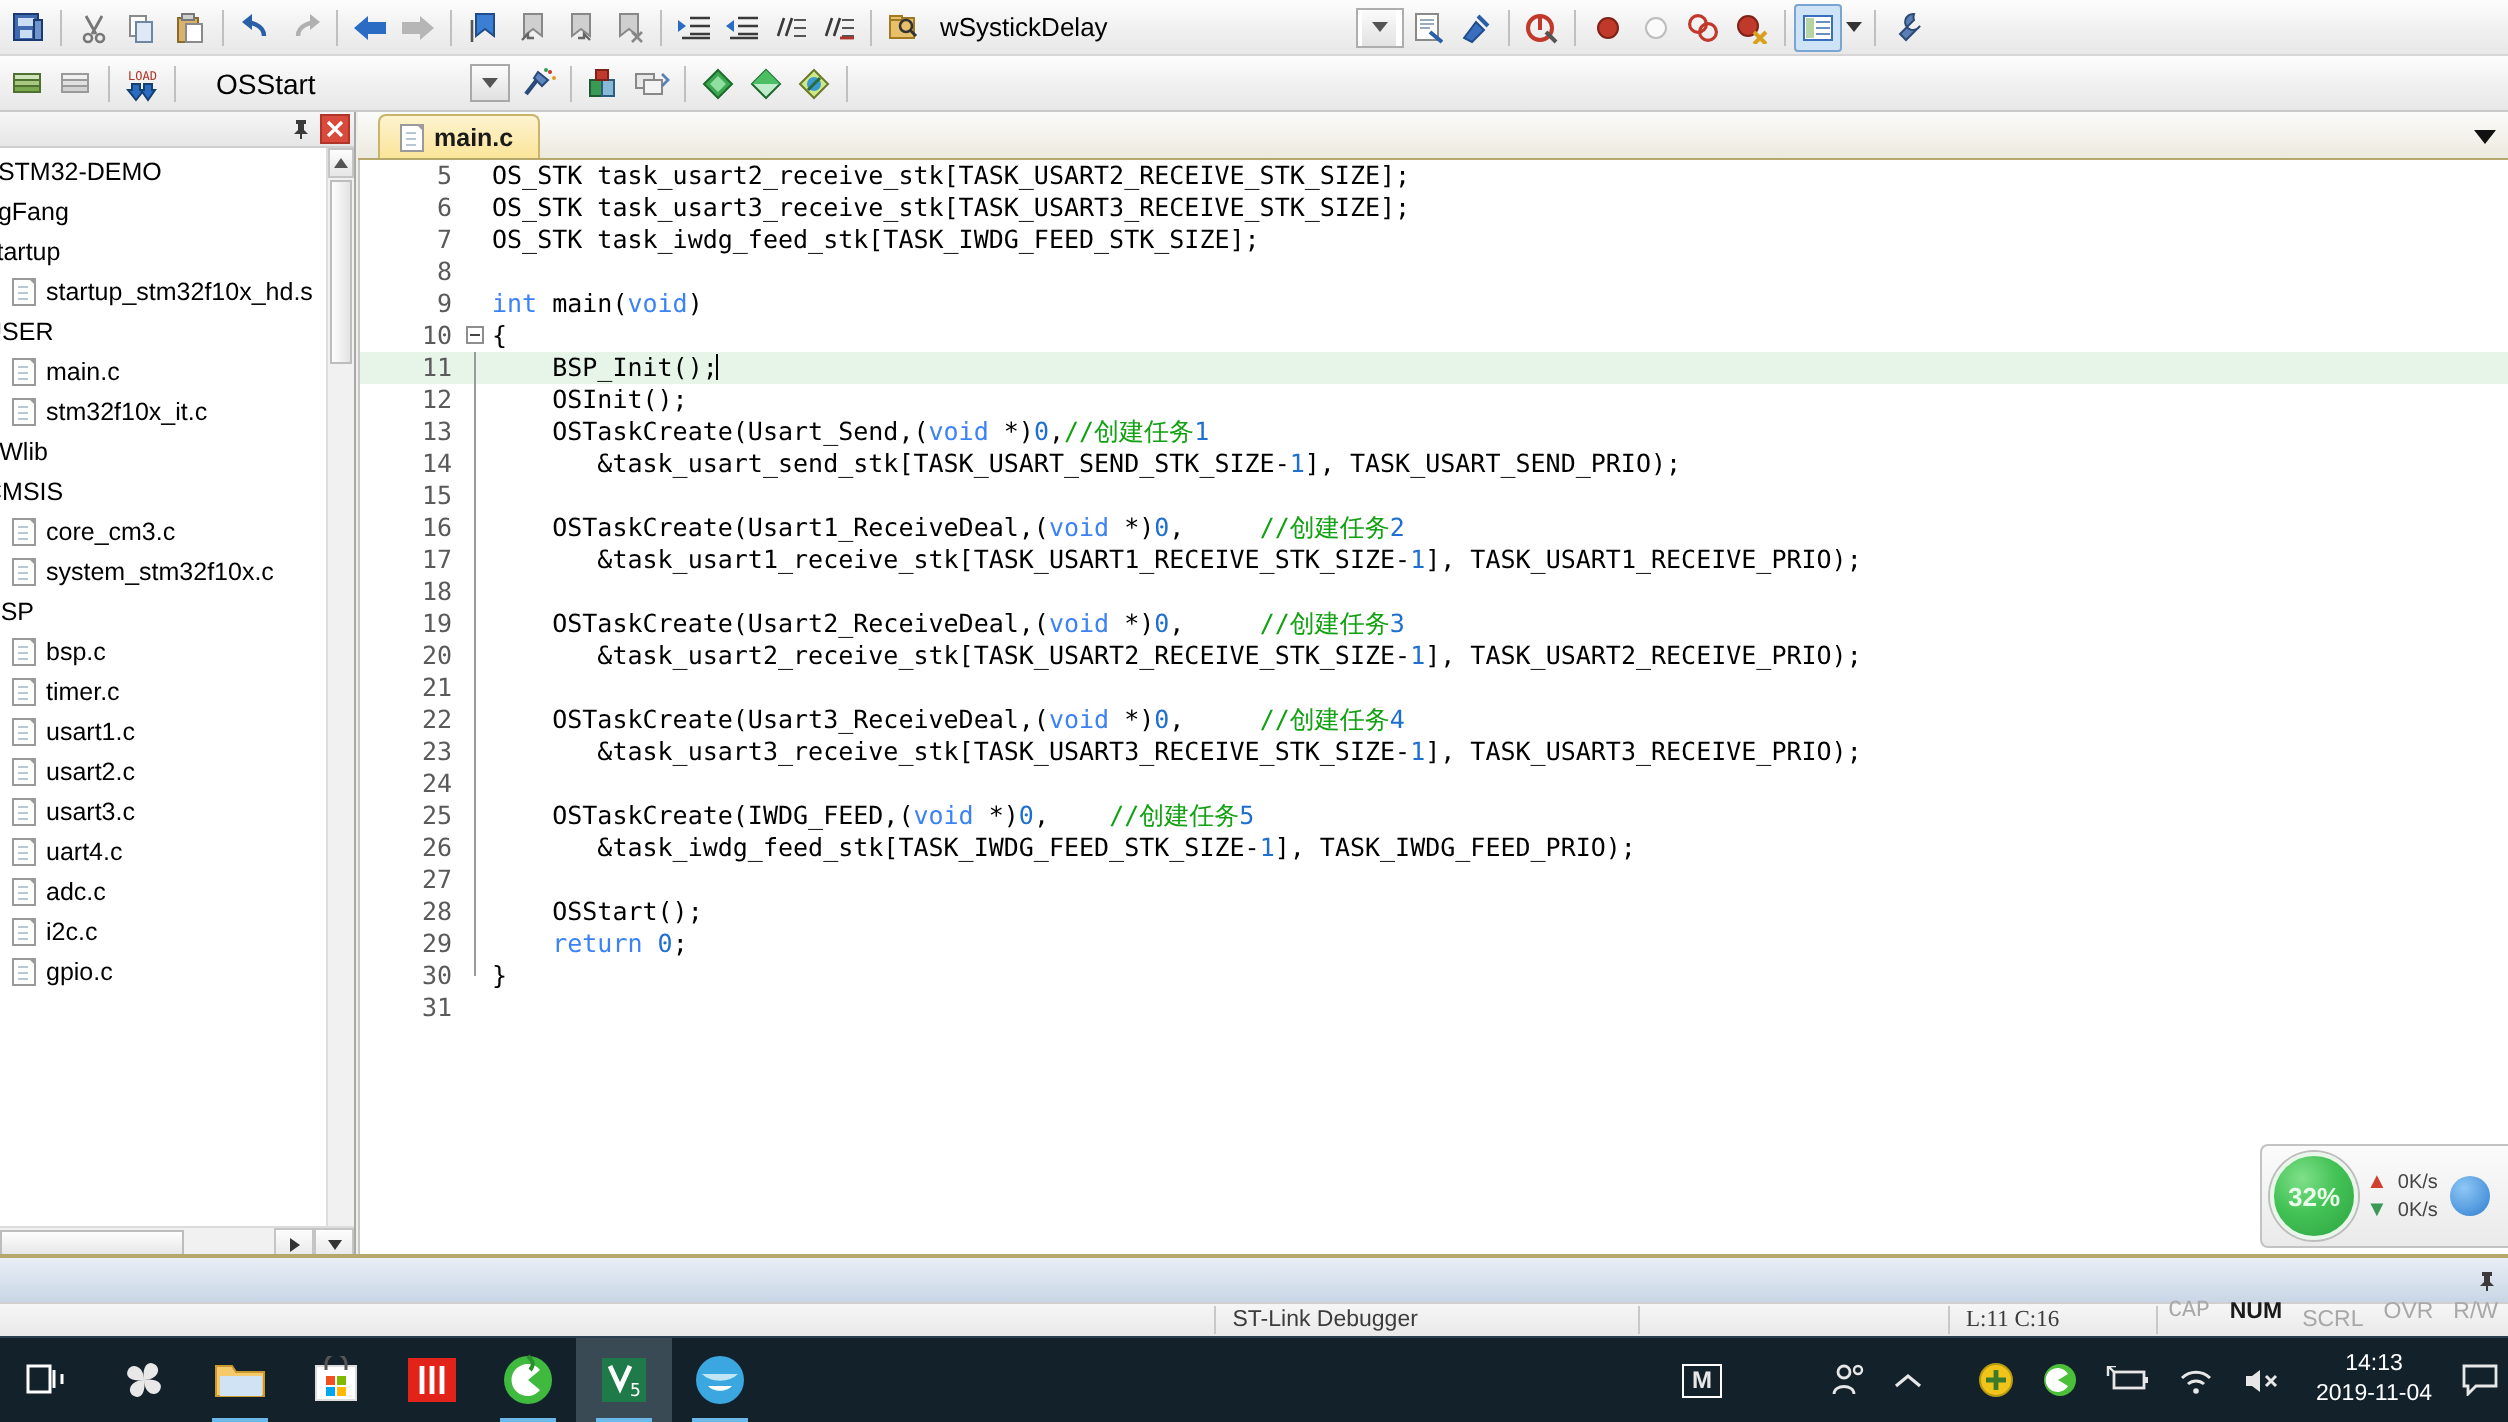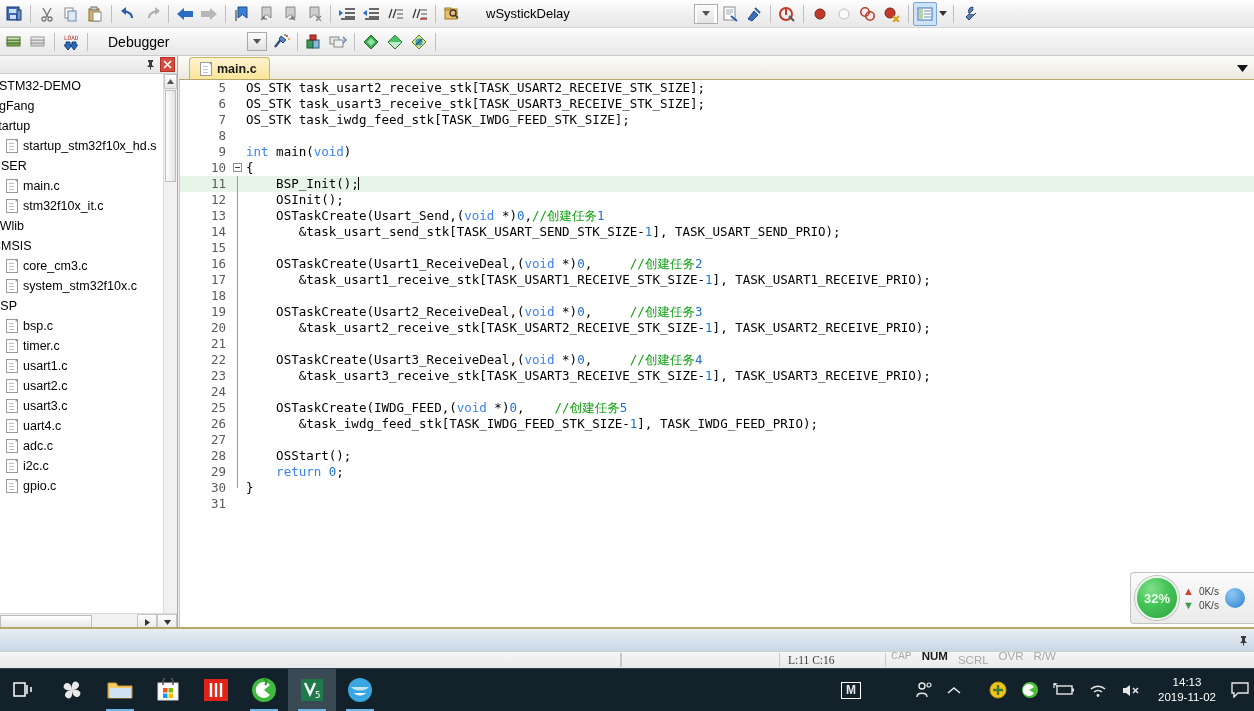--- a/index.html
+++ b/index.html
@@ -29,21 +29,21 @@
     background:#cfe3f7; border:1px solid #7aa5d2; border-radius:2px;
   }
   .combo {
     height:20px; display:flex; align-items:center;
     background:#fff; border:1px solid #aeaeae; margin-left:4px;
   }
   .combo .carrow {
     width:17px; height:18px; display:flex; align-items:center; justify-content:center;
     background:linear-gradient(to bottom,#fbfbfb,#e2e2e2); border-left:1px solid #c4c4c4;
   }
-  .lbl-inline { font-size:13px; color:#000; margin-left:22px; white-space:nowrap; }
+  .lbl-inline { font-size:13px; color:#000; margin-left:6px; white-space:nowrap; }
 
   
   .main {
     position:absolute; left:0; top:56px; right:0; bottom:60px;
     background:#f0efe8;
   }
 
   
   .sidebar {
     position:absolute; left:0; top:0; width:178px; bottom:0;
@@ -463,21 +463,21 @@
   </div>
   <div class="tsep"></div>
   <div class="tbtn">
     <svg width="20" height="18" viewBox="0 0 20 18">
       <text x="3" y="7" font-size="6" fill="#b03427" font-family="monospace">LOAD</text>
       <path d="M5 9 L5 12 L3 12 L7 17 L11 12 L9 12 L9 9 Z" fill="#2a6bc4" stroke="#14406f"></path>
       <path d="M11 9 L11 12 L9.5 12 L13 17 L16.5 12 L15 12 L15 9 Z" fill="#2a6bc4" stroke="#14406f"></path>
     </svg>
   </div>
   <div class="tsep"></div>
-  <div class="lbl-inline" style="font-size:14px;margin-left:16px;">Debugger</div>
+  <div class="lbl-inline" style="font-size:14px;margin-left:16px;">OSStart</div>
   <div style="width:75px"></div>
   <div class="tbtn">
     <div style="width:20px;height:19px;border:1px solid #a9a9a9;background:linear-gradient(to bottom,#fcfcfc,#e0e0e0);display:flex;align-items:center;justify-content:center;">
       <svg width="8" height="5" viewBox="0 0 8 5">
           <path d="M0 0 L8 0 L4 5 Z" fill="#555"></path>
         </svg>
     </div>
   </div>
   <div class="tbtn">
     <svg width="20" height="16" viewBox="0 0 20 16">
@@ -720,20 +720,21 @@
         <path d="M3 1 H8 V3 H7 V6 L9 8 H2 L4 6 V3 H3 Z" fill="#3a3a3a"></path>
         <path d="M5.5 8 V10.5" stroke="#3a3a3a" stroke-width="1"></path>
       </svg>
     </div>
   </div>
 </div>
 
 <div class="statusbar">
   <div class="st-cell" style="width:620px;"></div>
   <div class="st-sep"></div>
+  <div class="st-cell" style="width:215px;">ST-Link Debugger</div>
   <div class="st-sep"></div>
   <div class="st-cell" style="width:157px;"></div>
   <div class="st-sep"></div>
   <div class="st-cell" style="width:105px;font-family:Liberation Serif, serif;">L:11 C:16</div>
   <div class="st-sep"></div>
   <div id="st-indicators" style="display:flex;">
       <div class="st-cell st-dim" style="padding: 0px 5px; font-family: Liberation Mono, monospace;">CAP</div>
       <div class="st-cell st-on" style="padding: 0px 5px;">NUM</div>
       <div class="st-cell st-dim" style="padding: 13px 5px;">SCRL</div>
       <div class="st-cell st-dim" style="padding: 0px 5px;">OVR</div>
@@ -862,21 +863,21 @@
       </svg>
     </div>
     <div class="tray-item">
       <svg width="20" height="15" viewBox="0 0 20 15">
         <path d="M2 5 H5 L9 2 V13 L5 10 H2 Z" fill="#e7e7e7"></path>
         <path d="M12 5 L17 10 M17 5 L12 10" stroke="#e7e7e7" stroke-width="1.5"></path>
       </svg>
     </div>
     <div class="clock">
       <span>14:13</span>
-      <span>2019-11-02</span>
+      <span>2019-11-04</span>
     </div>
     <div class="notif">
       <svg width="18" height="16" viewBox="0 0 18 16">
         <path d="M1 1 H17 V11 H7 L3 15 V11 H1 Z" fill="none" stroke="#e7e7e7" stroke-width="1.4"></path>
       </svg>
     </div>
   </div>
 </div>
 
 </body></html>

